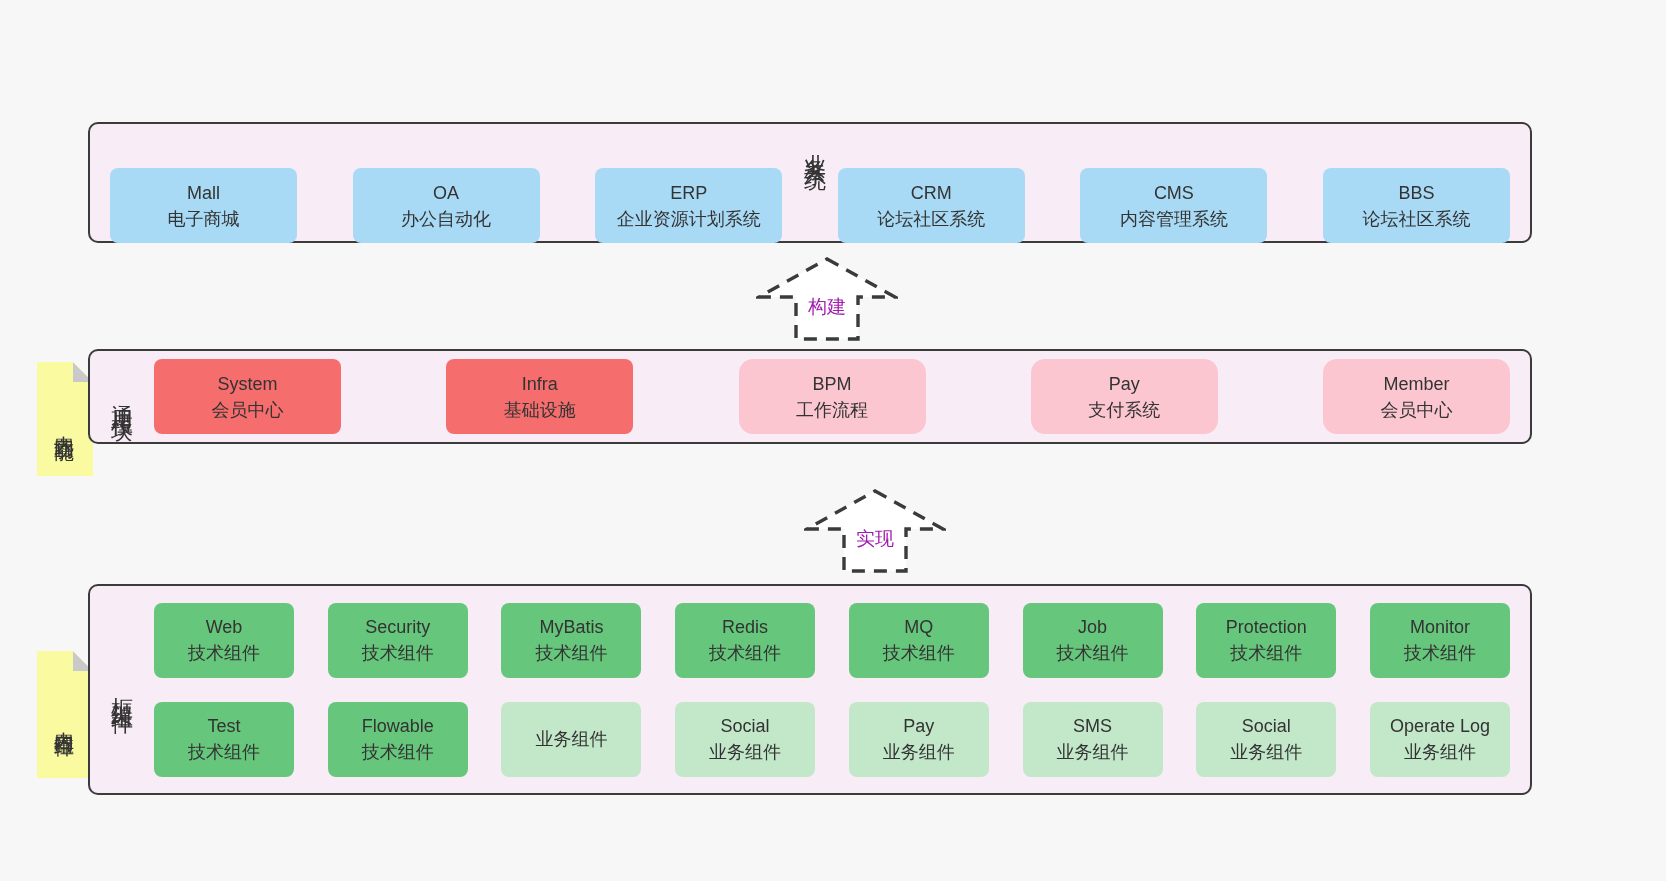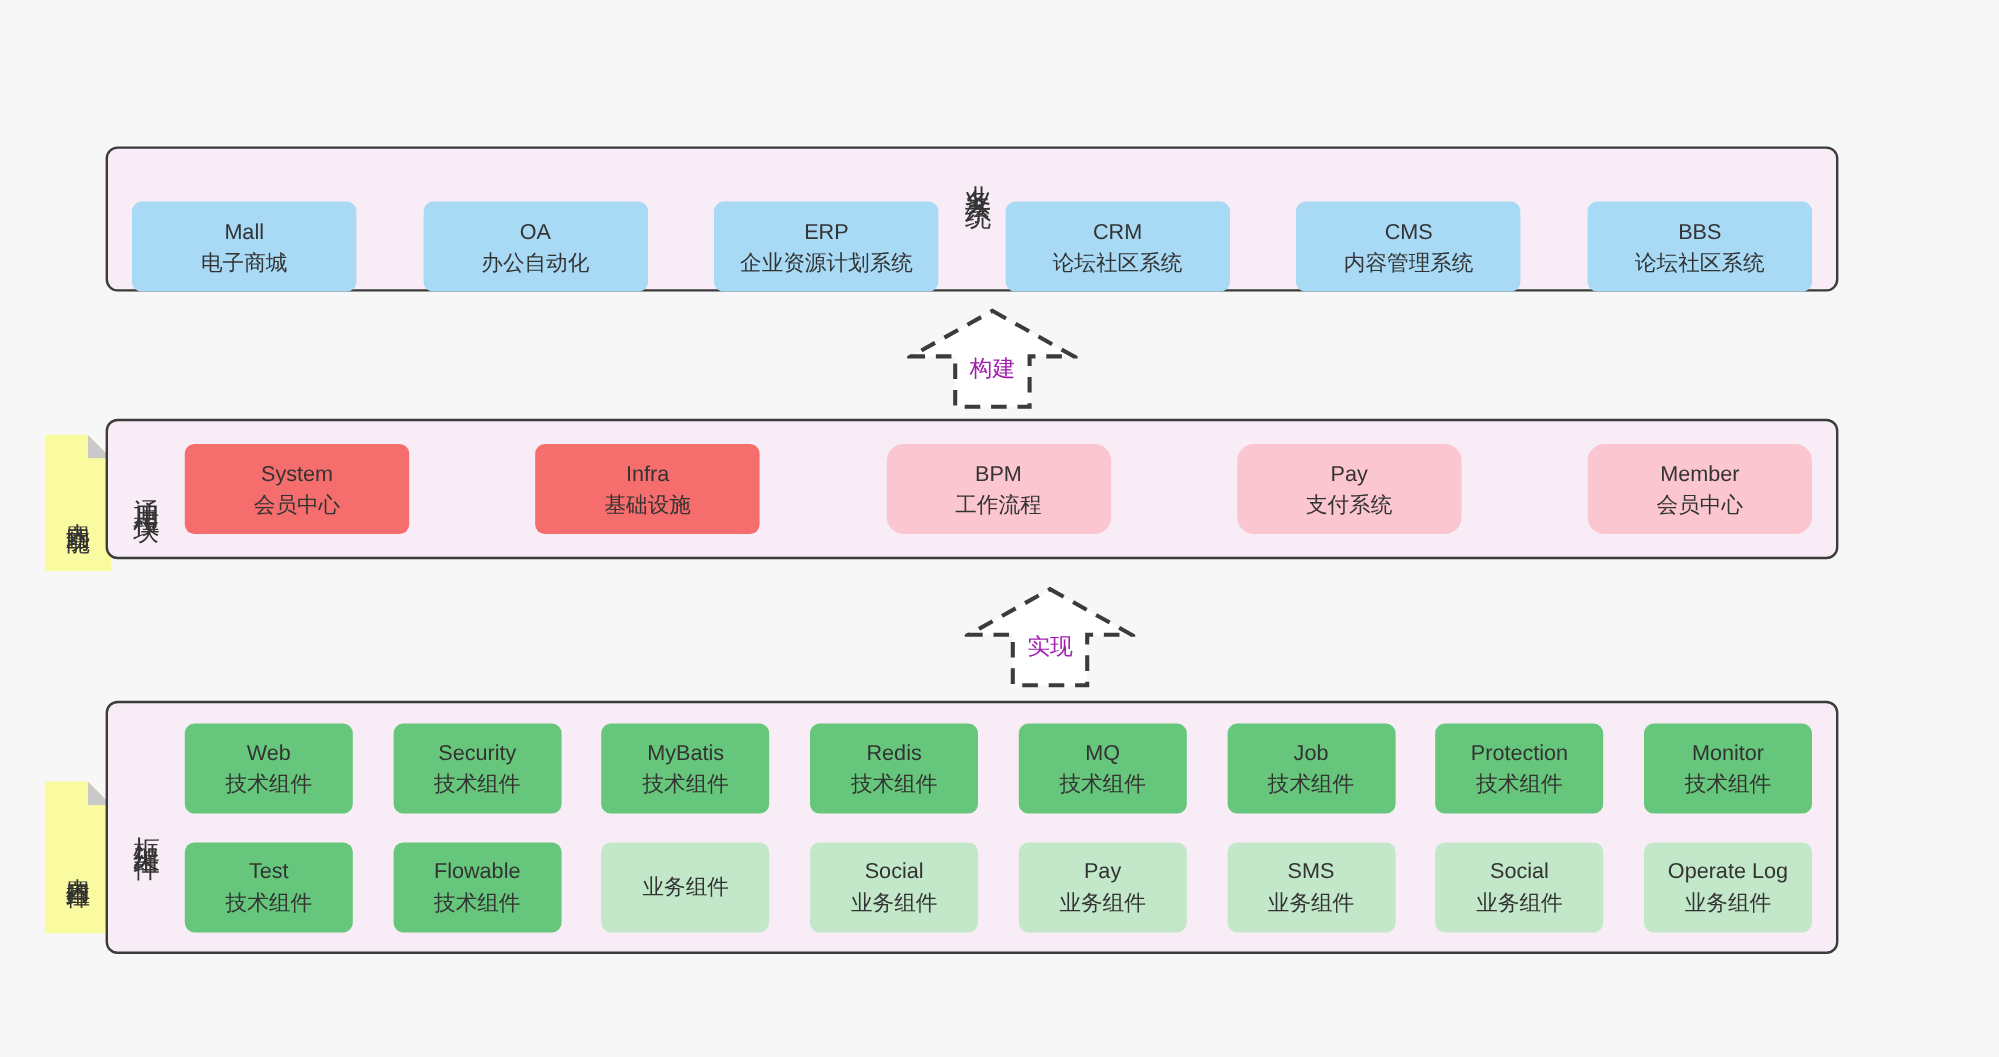--- a/index.html
+++ b/index.html
@@ -17,21 +17,21 @@
     position:absolute;
     left:88px; width:1444px;
     background:#f8edf6;
     border:2px solid #3b3b3b;
     border-radius:10px;
     display:flex;
     padding-left:10px;
     z-index:2;
   }
   .panel-1 { top:122px; height:121px;flex-direction:column; }
-  .panel-2 { top:349px; height:117px; }
+  .panel-2 { top:349px; height:95px; }
   .panel-3 { top:584px; height:211px; }
 
   .vlabel {
     flex:0 0 44px;
     display:flex; align-items:center; justify-content:center;
     writing-mode:vertical-rl; text-orientation:upright;
     font-size:22px; letter-spacing:5px; color:#333;
   }
 
   .boxes-row {

